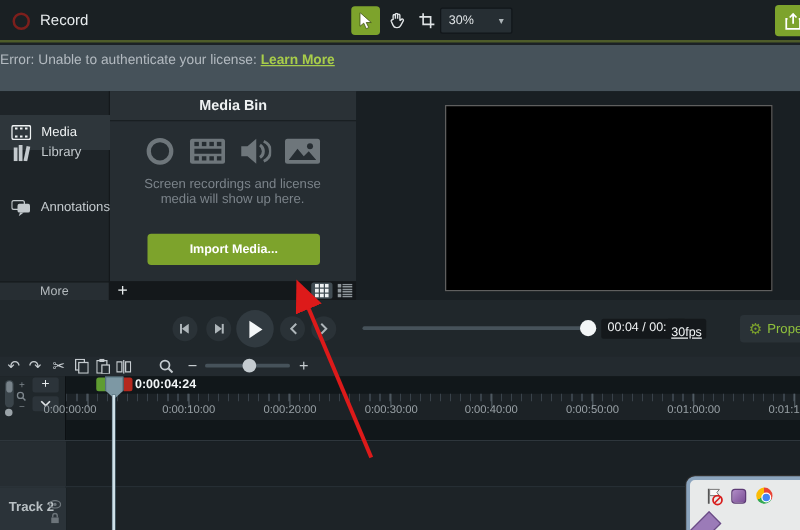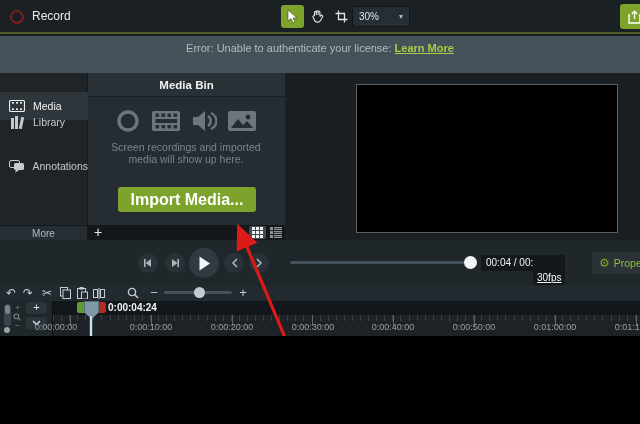--- a/index.html
+++ b/index.html
@@ -1,17 +1,17 @@
 <!DOCTYPE html>
 <html style="--accent-green: #7da32c; --link-green: #a8cd4a; --record-red: #e53935; --arrow-red: #dd1a1a;"><head>
 <meta charset="utf-8">
 <style>
   html,body{margin:0;padding:0;background:#000;}
   *{box-sizing:border-box;}
-  #app{position:relative;width:640px;height:336px;overflow:hidden;
+  #app{position:relative;width:640px;height:424px;overflow:hidden;
        font-family:"Liberation Sans","DejaVu Sans",sans-serif;
        background:#1b2125;color:#c6ccd0;-webkit-font-smoothing:antialiased;}
   .abs{position:absolute;}
 
   
   #topbar{left:0;top:0;width:640px;height:34px;background:#1a2023;border-bottom:2px solid #4e5c2a;}
   #record-dot{left:10px;top:10px;width:14px;height:14px;border-radius:50%;
 , BBC              background:var(--record-red,#e53935);border:2px solid #7d1f1c;}
   #record-label{left:32px;top:9px;font-size:12px;color:#e8ecee;}
   .tool-btn{top:5px;width:23px;height:23px;border-radius:3px;display:flex;align-items:center;justify-content:center;}
@@ -19,39 +19,39 @@
   #tool-hand{left:306px;}
   #tool-crop{left:330px;}
   #zoom-select{left:352px;top:6px;width:58px;height:21px;background:#262e33;border:1px solid #11161a;
                border-radius:2px;color:#dfe3e5;font-size:10px;display:flex;align-items:center;padding:0 6px;}
   #zoom-caret{margin-left:auto;font-size:8px;color:#aeb6ba;}
   #share-btn{left:620px;top:4px;width:28px;height:25px;background:var(--accent-green,#7da32c);border-radius:3px 0 0 3px;
              display:flex;align-items:center;justify-content:center;}
 
   
   #error-bar{left:0;top:36px;width:640px;height:37px;background:#46525a;
-             font-size:11px;color:#b3bac0;text-align:center;padding-top:6px;}
+             font-size:11px;color:#b3bac0;text-align:left;padding-top:6px;}
   #error-link{color:var(--link-green,#a8cd4a);text-decoration:underline;font-weight:bold;cursor:pointer;}
 
   
   #sidebar{left:0;top:73px;width:88px;height:152px;background:#1e2428;border-right:1px solid #14181b;}
   .side-item{position:absolute;left:0;width:88px;height:28px;display:flex;align-items:center;font-size:10.5px;color:#c3c9cd;}
   .side-item .ic{width:18px;margin:0 7px 0 8px;display:flex;justify-content:center;}
   .side-item.sel{background:#2e363b;color:#eef1f2;margin-top:16px;}
   #side-more{left:0;top:225px;width:88px;height:15px;background:#272e33;border-top:1px solid #14181b;
              border-right:1px solid #14181b;font-size:10px;color:#b4babe;text-align:center;line-height:15px;}
 
   
   #bin{left:88px;top:73px;width:197px;height:152px;background:#262d32;}
   #bin-header{left:88px;top:73px;width:197px;height:24px;background:#2a3136;border-bottom:1px solid #191f22;
               font-size:11.5px;font-weight:bold;color:#eef1f2;text-align:center;line-height:24px;}
   #bin-icons{left:96px;top:108px;width:180px;display:flex;justify-content:center;gap:10px;}
   #bin-msg{left:92px;top:142px;width:188px;font-size:10.5px;line-height:11.5px;color:#7b838a;text-align:center;}
   #import-btn{left:118px;top:187px;width:138px;height:25px;background:var(--accent-green,#7da32c);
-              border-radius:3px;color:#fff;font-weight:bold;font-size:16px;text-align:center;line-height:25px;}
+              border-radius:3px;color:#fff;font-weight:bold;font-size:10px;text-align:center;line-height:25px;}
   #bin-footer{left:88px;top:225px;width:197px;height:15px;background:#14181b;}
   #bin-add{left:90px;top:224px;width:16px;height:16px;color:#e8ecee;font-size:14px;line-height:16px;text-align:center;}
   #view-grid{left:249px;top:226px;width:17px;height:13px;background:#414c53;border-radius:2px;
              display:flex;align-items:center;justify-content:center;}
   #view-list{left:268px;top:226px;width:16px;height:13px;display:flex;align-items:center;justify-content:center;}
 
   
   #preview{left:285px;top:73px;width:355px;height:167px;background:#191f23;}
   #canvas{left:356px;top:84px;width:262px;height:149px;background:#000;border:1px solid #5f5f5f;}
 
@@ -61,21 +61,21 @@
   #pb-prev{left:138px;top:253px;width:20px;height:20px;}
   #pb-step{left:165px;top:253px;width:20px;height:20px;}
   #pb-play{left:189px;top:248px;width:30px;height:30px;background:#313a40;}
   #pb-back{left:224px;top:253px;width:20px;height:20px;}
   #pb-fwd{left:249px;top:253px;width:20px;height:20px;}
   #seek-track{left:290px;top:261px;width:182px;height:3px;background:#46525a;border-radius:2px;}
   #seek-handle{left:464px;top:256px;width:13px;height:13px;border-radius:50%;background:#f2f5f6;}
   #time-box{left:481px;top:255px;height:16px;background:#14181b;color:#f2f5f6;font-size:10px;
             padding:0 5px;line-height:16px;border-radius:2px;}
   #fps-box{left:533px;top:255px;height:16px;background:#14181b;color:#f2f5f6;font-size:10px;
-           padding:15px 4px;line-height:16px;border-radius:2px;text-decoration:underline;}
+           padding:4px 4px;line-height:16px;border-radius:2px;text-decoration:underline;}
   #props-btn{left:592px;top:252px;width:56px;height:22px;background:#2a3237;border-radius:3px;
              display:flex;align-items:center;padding-left:7px;overflow:hidden;}
   #props-gear{color:var(--accent-green,#7da32c);font-size:12px;margin-right:4px;}
   #props-label{color:#8fc03c;font-size:10.5px;white-space:nowrap;}
 
   
   #tl-toolbar{left:0;top:285px;width:640px;height:16px;background:#232a2f;}
   .tb-ic{position:absolute;top:286px;width:14px;height:14px;color:#c6ccd0;font-size:12px;line-height:14px;
          text-align:center;display:flex;align-items:center;justify-content:center;}
   #tb-undo{left:4px;}#tb-redo{left:21px;}#tb-cut{left:40px;}#tb-copy{left:58px;}#tb-paste{left:75px;}#tb-split{left:92px;}
@@ -263,21 +263,21 @@
     <span>
       <svg width="30" height="26" viewBox="0 0 30 26">
           <rect x="1" y="3" width="28" height="20" rx="2" fill="#6e767b"></rect>
           <path d="M4,20 L11,11 L16,17 L20,13 L26,20 Z" fill="#262d32"></path>
           <circle cx="21" cy="9" r="2.4" fill="#262d32"></circle>
         </svg>
     </span>
   </div>
 
   <div class="abs" id="bin-msg">
-    <div>Screen recordings and imported</div>
+    <div>Screen recordings and license</div>
     <div>media will show up here.</div>
   </div>
 
   <div class="abs" id="import-btn">Import Media...</div>
 
   <div class="abs" id="bin-footer"></div>
   <div class="abs" id="bin-add">+</div>
   <div class="abs" id="view-grid">
     <span>
       <svg width="11" height="11" viewBox="0 0 11 11">

